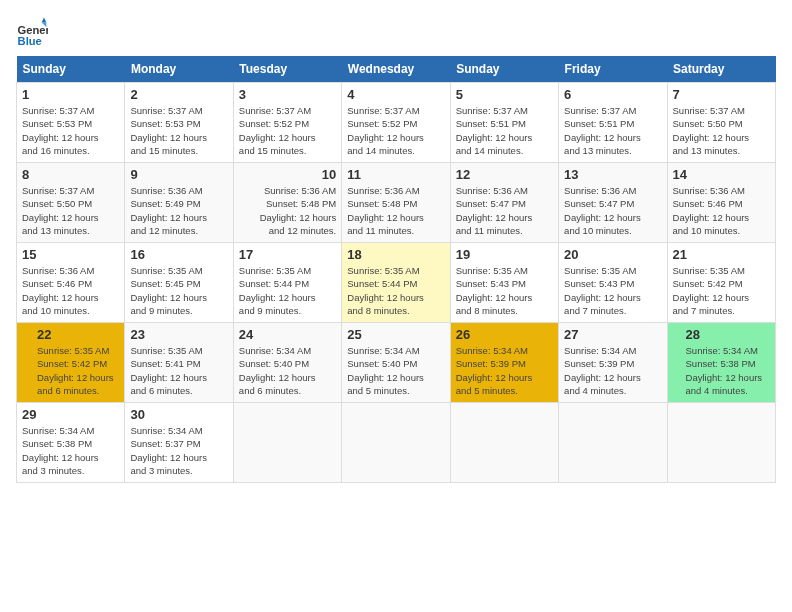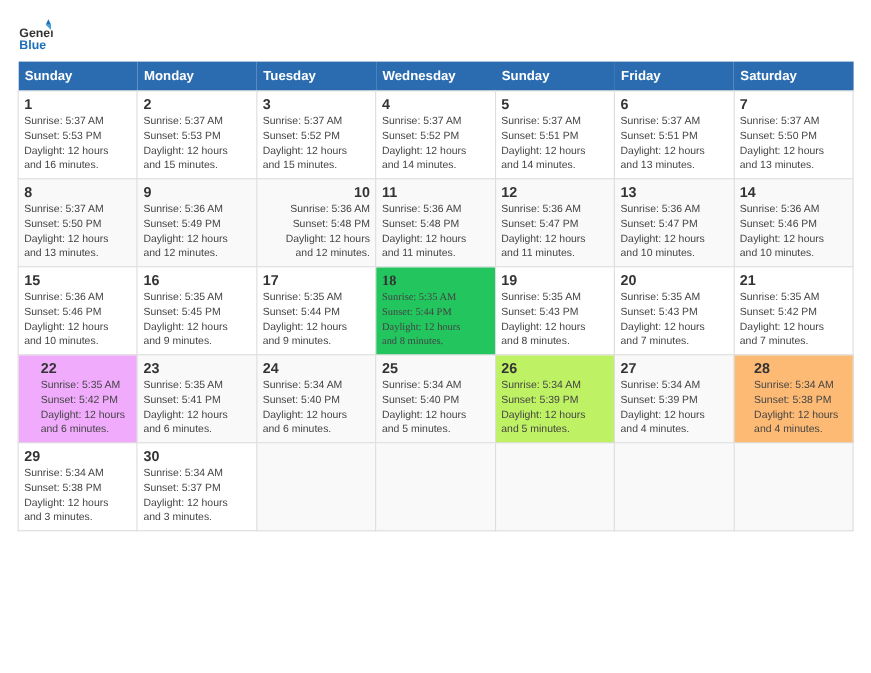--- a/index.html
+++ b/index.html
@@ -225,21 +225,21 @@
 Daylight: 12 hours
 and 9 minutes.</div>
         </td>
         <td style="background: rgb(255, 255, 255);">
           <span class="day-num">17</span>
           <div class="day-info" style="white-space: pre-line;">Sunrise: 5:35 AM
 Sunset: 5:44 PM
 Daylight: 12 hours
 and 9 minutes.</div>
         </td>
-        <td style="background: #22c55e; font-family: Liberation Serif, serif;">
+        <td style="background: #fef9c3;">
           <span class="day-num">18</span>
           <div class="day-info" style="white-space: pre-line;">Sunrise: 5:35 AM
 Sunset: 5:44 PM
 Daylight: 12 hours
 and 8 minutes.</div>
         </td>
         <td style="background: rgb(255, 255, 255);">
           <span class="day-num">19</span>
           <div class="day-info" style="white-space: pre-line;">Sunrise: 5:35 AM
 Sunset: 5:43 PM
@@ -255,21 +255,21 @@
         </td>
         <td style="background: rgb(255, 255, 255);">
           <span class="day-num">21</span>
           <div class="day-info" style="white-space: pre-line;">Sunrise: 5:35 AM
 Sunset: 5:42 PM
 Daylight: 12 hours
 and 7 minutes.</div>
         </td>
       </tr>
       <tr style="background: rgb(245, 245, 245);">
-        <td style="background: #f0abfc; padding-left: 20px;">
+        <td style="background: #eab308; padding-left: 20px;">
           <span class="day-num">22</span>
           <div class="day-info" style="white-space: pre-line;">Sunrise: 5:35 AM
 Sunset: 5:42 PM
 Daylight: 12 hours
 and 6 minutes.</div>
         </td>
         <td style="background: rgb(249, 249, 249); margin-top: 38px;">
           <span class="day-num">23</span>
           <div class="day-info" style="white-space: pre-line;">Sunrise: 5:35 AM
 Sunset: 5:41 PM
@@ -283,35 +283,35 @@
 Daylight: 12 hours
 and 6 minutes.</div>
         </td>
         <td style="background: rgb(249, 249, 249);">
           <span class="day-num">25</span>
           <div class="day-info" style="white-space: pre-line;">Sunrise: 5:34 AM
 Sunset: 5:40 PM
 Daylight: 12 hours
 and 5 minutes.</div>
         </td>
-        <td style="background: #bef264;">
+        <td style="background: #eab308;">
           <span class="day-num">26</span>
           <div class="day-info" style="white-space: pre-line;">Sunrise: 5:34 AM
 Sunset: 5:39 PM
 Daylight: 12 hours
 and 5 minutes.</div>
         </td>
         <td style="background: rgb(249, 249, 249);">
           <span class="day-num">27</span>
           <div class="day-info" style="white-space: pre-line;">Sunrise: 5:34 AM
 Sunset: 5:39 PM
 Daylight: 12 hours
 and 4 minutes.</div>
         </td>
-        <td style="background: #fdba74; padding-left: 18px;">
+        <td style="background: #86efac; padding-left: 18px;">
           <span class="day-num">28</span>
           <div class="day-info" style="white-space: pre-line;">Sunrise: 5:34 AM
 Sunset: 5:38 PM
 Daylight: 12 hours
 and 4 minutes.</div>
         </td>
       </tr>
       <tr style="background: rgb(255, 255, 255);">
         <td style="background: rgb(255, 255, 255);">
           <span class="day-num">29</span>

